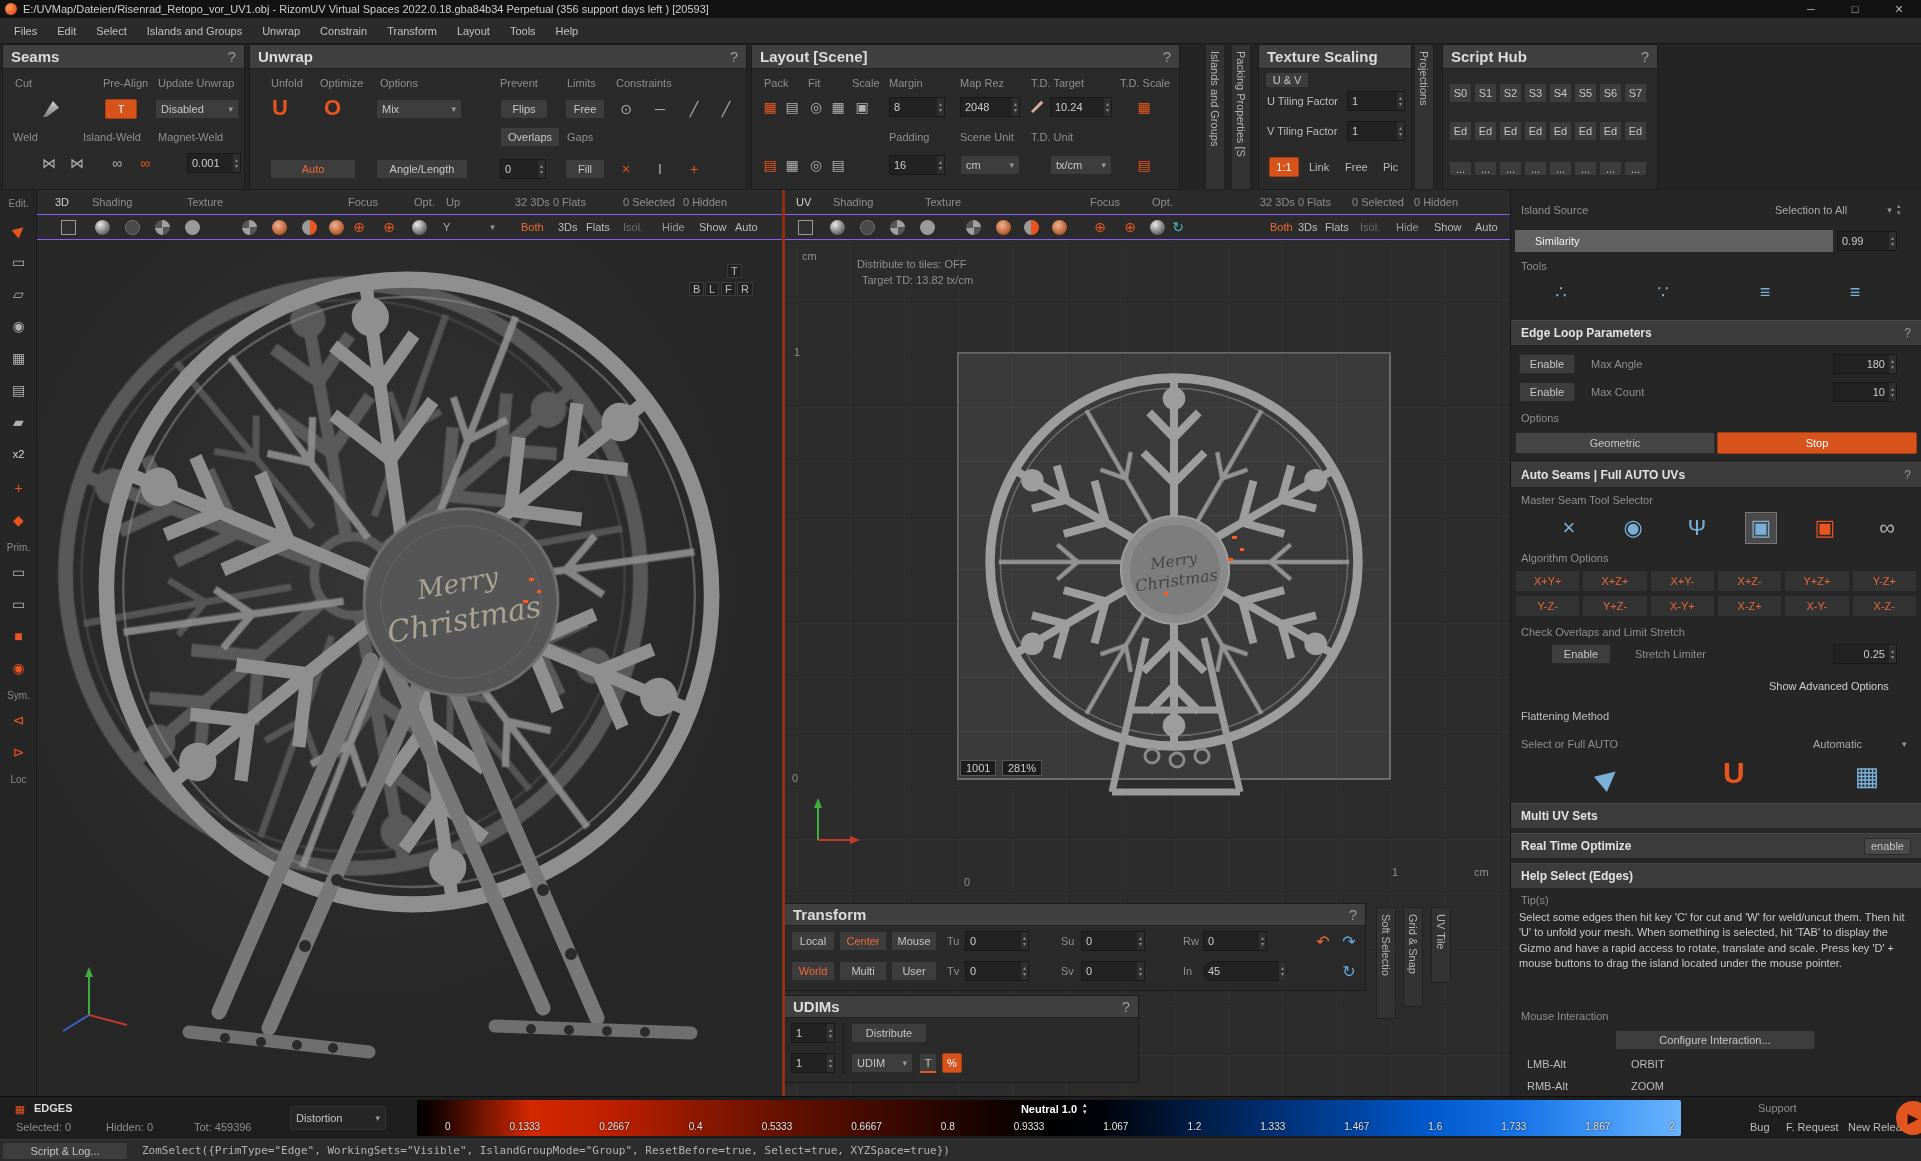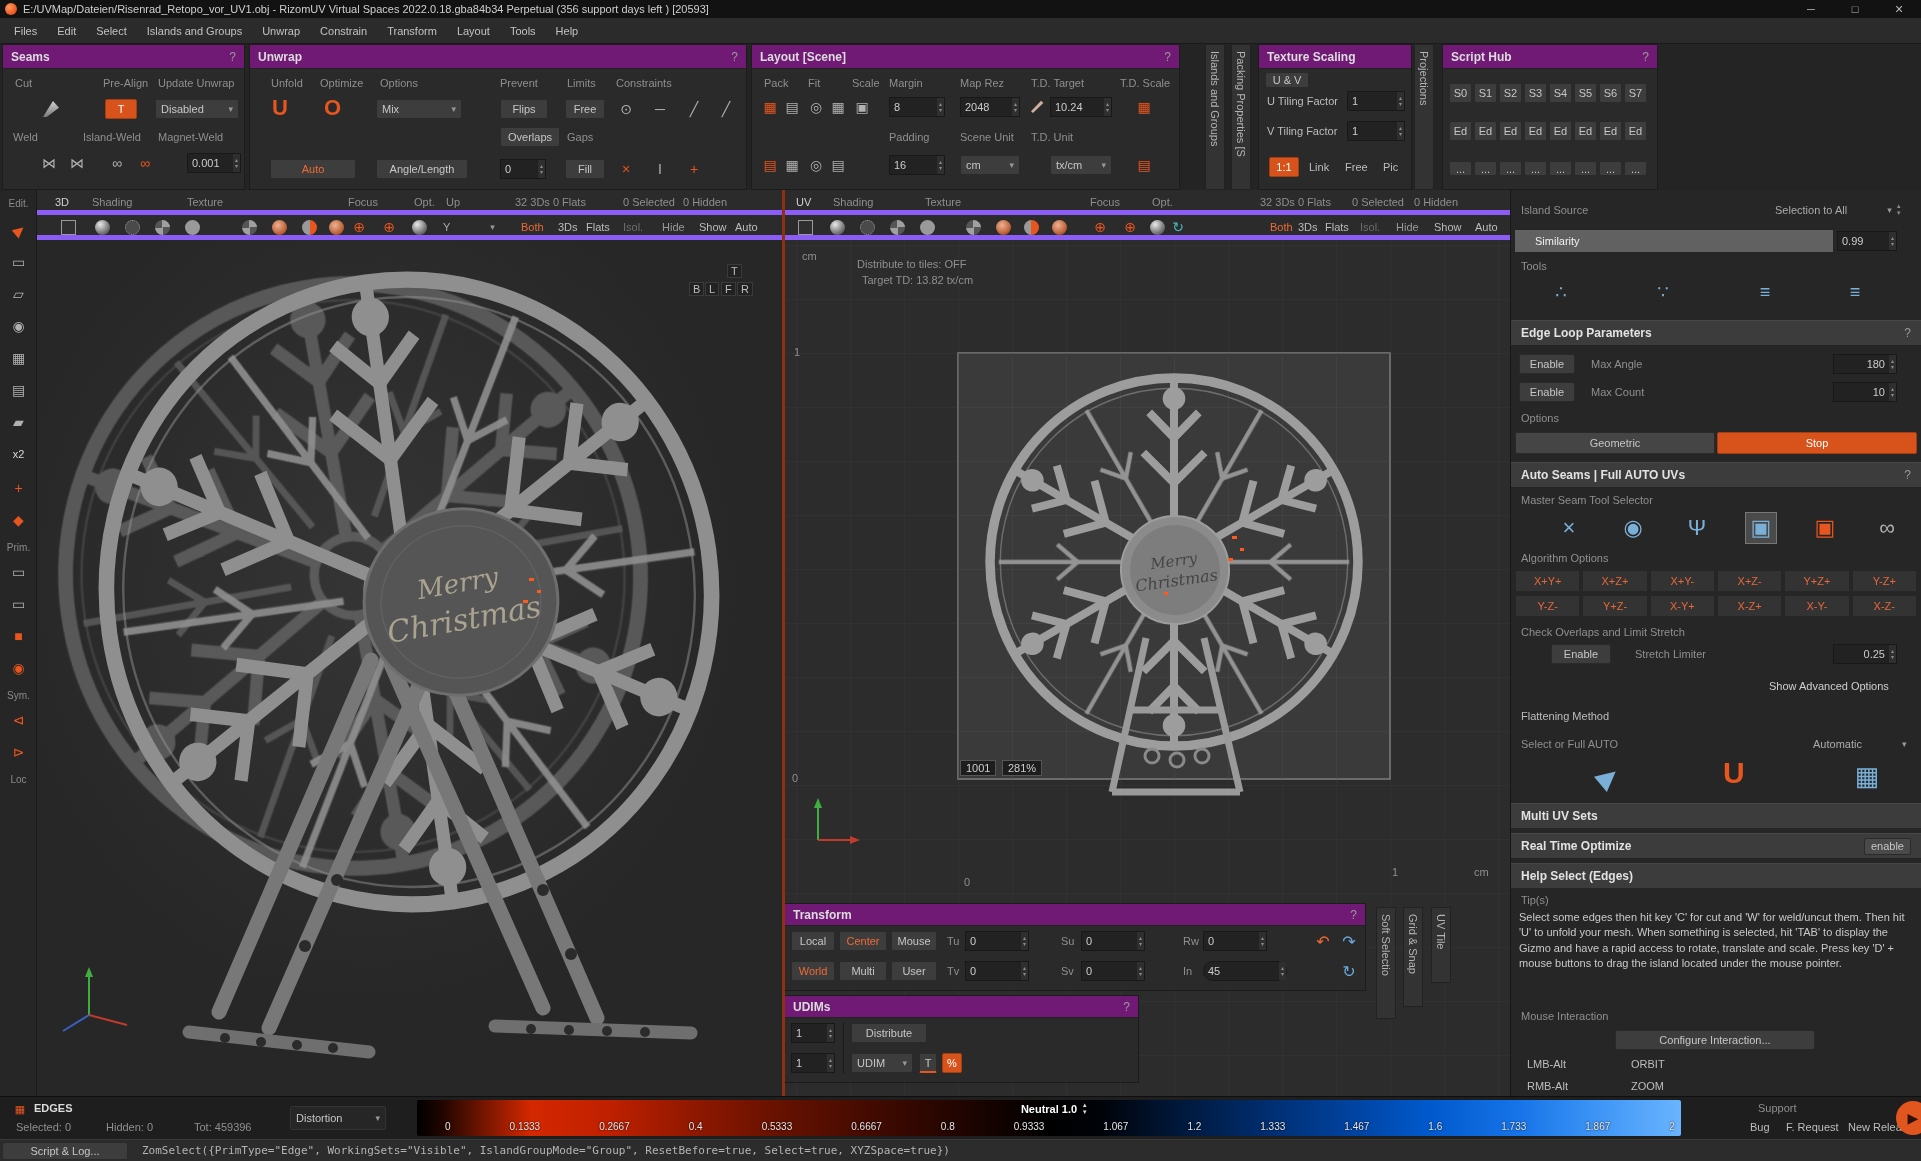--- a/index.html
+++ b/index.html
@@ -17,22 +17,22 @@
     gap:4px;background:#3d3d3d;border:1px solid #2a2a2a;border-radius:2px;color:#c6c6c6;
     height:20px;padding:0 5px;font-size:11px;white-space:nowrap;}
   .dd .car{color:#999;font-size:9px;}
   .dd.flat{background:transparent;border-color:transparent;color:#aaa;gap:40px;}
   .spin{position:absolute;display:inline-flex;align-items:stretch;background:#222;
     border:1px solid #181818;height:20px;}
   .spin .v{flex:1;display:flex;align-items:center;padding:0 4px;color:#ccc;overflow:hidden;}
   .spin .ar{display:flex;flex-direction:column;justify-content:center;font-size:6px;
     line-height:6px;color:#8a8a8a;background:#2f2f2f;padding:0 2px;}
   .panel{position:absolute;background:#2a2a2a;border:1px solid #1c1c1c;}
-  .phead{height:24px;background:#701a75;display:flex;align-items:center;padding:0 8px;
-    font-size:12px;font-weight:bold;color:#dcdcdc;border-bottom:1px solid #222;}
+  .phead{height:24px;background:#404040;display:flex;align-items:center;padding:0 8px;
+    font-size:15px;font-weight:bold;color:#dcdcdc;border-bottom:1px solid #222;}
   .phelp{margin-left:auto;color:#9a9a9a;font-weight:normal;}
   .pbody{position:relative;width:100%;}
   .vtab{position:absolute;writing-mode:vertical-rl;background:#333;border:1px solid #222;
     color:#b4b4b4;font-size:11px;padding:6px 3px;white-space:nowrap;}
   .icn{position:absolute;display:inline-flex;align-items:center;justify-content:center;
     font-size:14px;color:#b0b0b0;width:20px;height:20px;}
   .icn.acc{color:#e8551e;}
   .icn.blue{color:#7ab0d8;}
   .sph{position:absolute;width:15px;height:15px;border-radius:50%;
     background:radial-gradient(circle at 35% 30%,#e8e8e8,#777 60%,#3d3d3d);}
@@ -40,21 +40,21 @@
   .sph.checker{background:conic-gradient(#a0a0a0 0 25%,#555 0 50%,#a0a0a0 0 75%,#555 0);}
   .sph.flat{background:#9a9a9a;}
   .sph.tx{background:radial-gradient(circle at 40% 35%,#f0b092,#b35a2c 70%,#5a2a12);}
   .sph.half{background:linear-gradient(90deg,#999 50%,#e8551e 50%);}
   .frame{position:absolute;width:15px;height:15px;border:1px solid #9a9a9a;background:#2f2f2f;}
   .rot45{display:inline-block;transform:rotate(-40deg);}
   .rph{position:absolute;left:0;width:100%;height:26px;background:#3c3c3c;
     border-top:1px solid #474747;border-bottom:1px solid #242424;display:flex;align-items:center;
     padding:0 10px;font-weight:bold;color:#e2e2e2;font-size:12px;}
   .tbrow{position:absolute;left:0;width:100%;height:25px;background:#2b2b2b;
-    border-bottom:5px solid #8b5cf6;}
+    border-bottom:1px solid #8b5cf6;}
   .ltool{position:absolute;left:0;width:37px;text-align:center;font-size:14px;color:#b0b0b0;}
   .ltool.acc{color:#e8551e;}
   .ltool.lab{font-size:10px;color:#8a8a8a;}
   .algo{flex:1;background:#333;border:1px solid #262626;color:#e8683a;height:22px;
     display:flex;align-items:center;justify-content:center;font-size:11px;}
   .wctl{width:44px;height:100%;display:inline-flex;align-items:center;justify-content:center;
     color:#bbb;font-size:11px;}
   .pencil{display:inline-block;width:14px;height:14px;background:linear-gradient(135deg,#e8a37c,#b9b9b9);
     clip-path:polygon(0 88%,72% 12%,88% 28%,14% 100%);}
   .knife{display:inline-block;width:16px;height:16px;background:linear-gradient(#cfcfcf,#7a7a7a);

